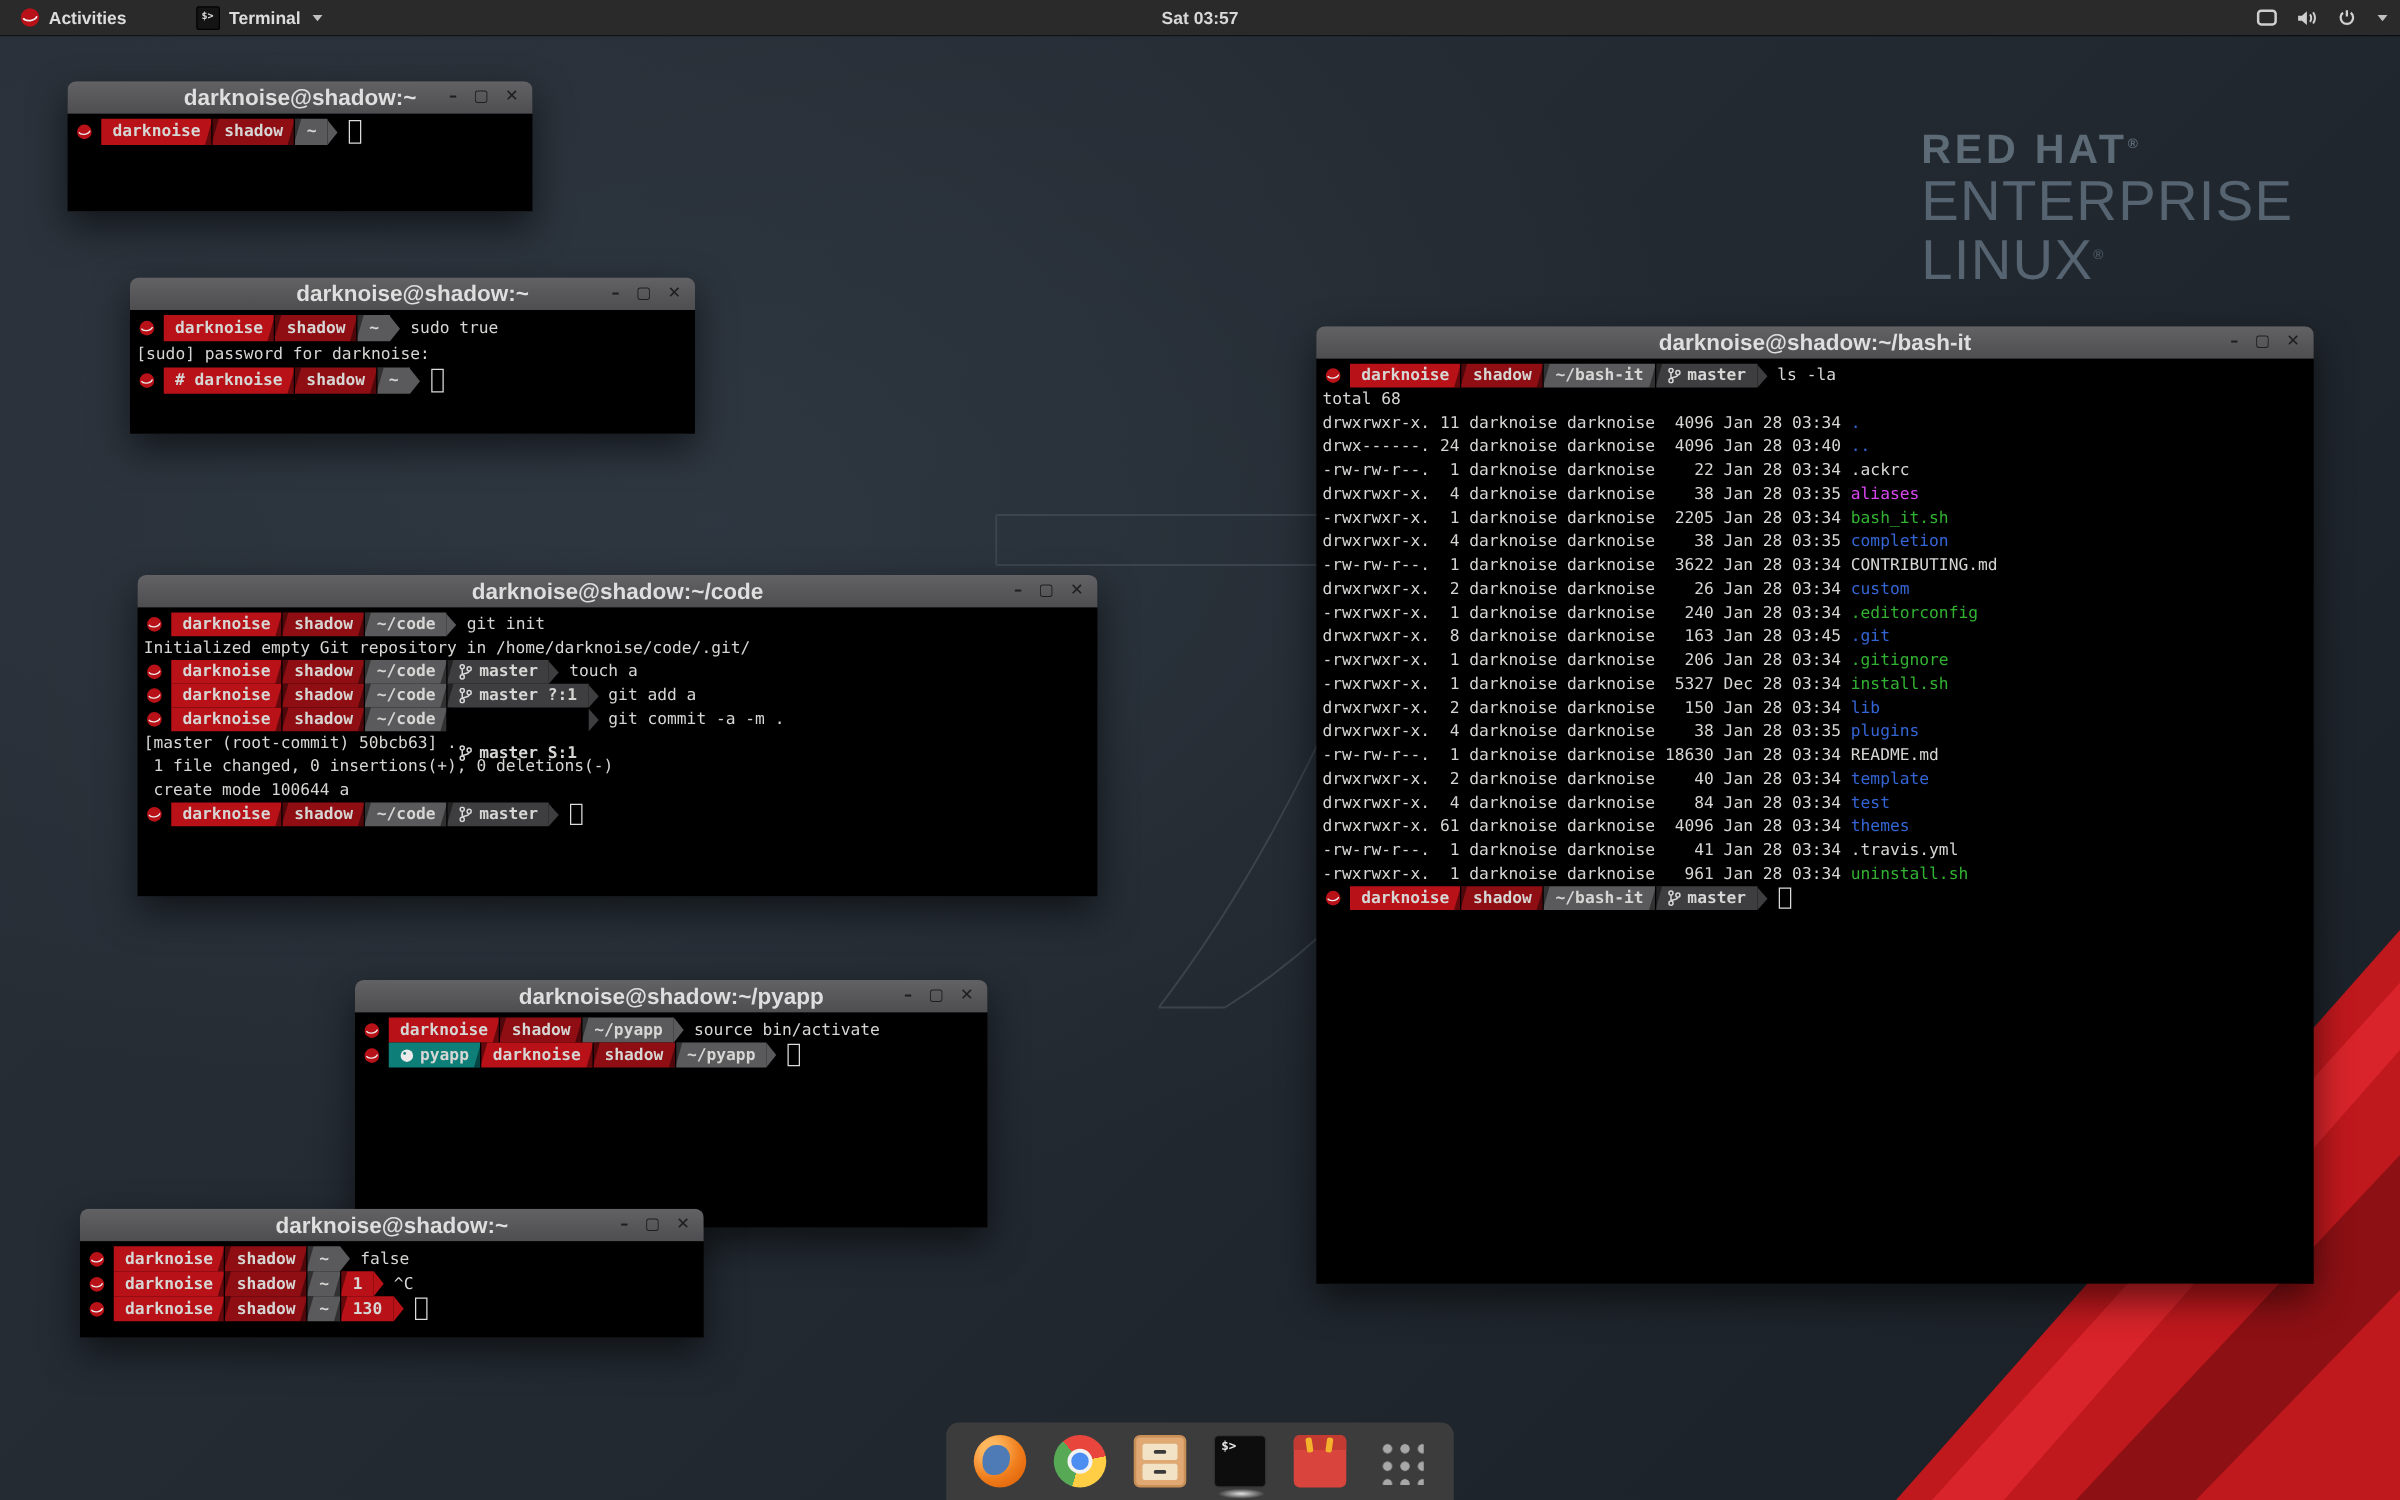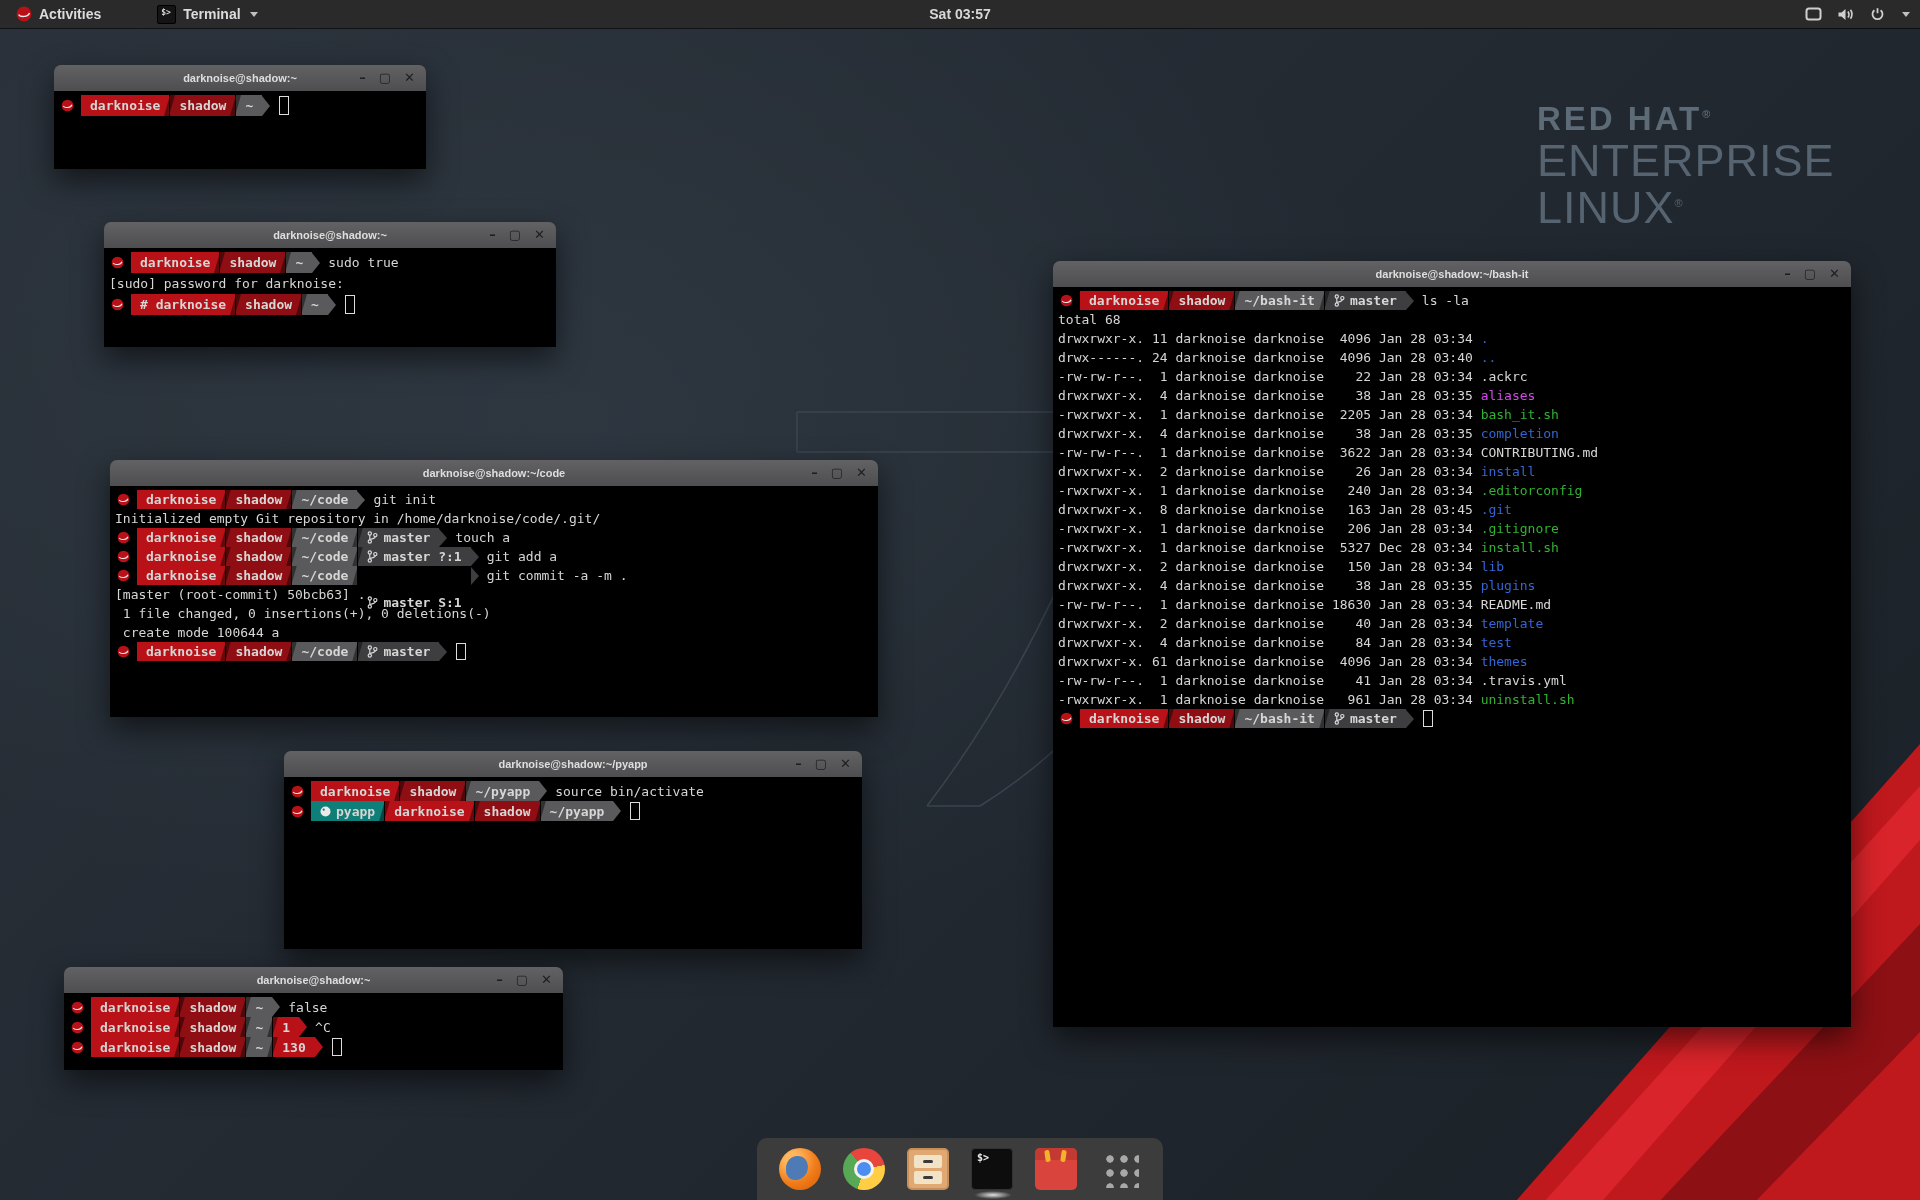--- a/index.html
+++ b/index.html
@@ -31,21 +31,21 @@
   .tb-app-label{font-weight:bold;}
   .chev{width:0;height:0;border-left:4px solid transparent;border-right:4px solid transparent;
     border-top:5px solid #c0c0c0;margin-left:2px;}
   .tb-clock{position:absolute;left:50%;transform:translateX(-50%);font-weight:bold;color:#d8d8d8;}
   .tb-tray{position:absolute;right:10px;top:0;height:28px;display:flex;align-items:center;gap:15px;}
   .tray-ico{display:flex;align-items:center;}
   
   .win{position:absolute;border-radius:8px 8px 0 0;box-shadow:0 12px 30px rgba(0,0,0,.55);}
   .tbar{height:26px;background:linear-gradient(#626264,#4e4e50);border-radius:7px 7px 0 0;
     display:flex;align-items:center;position:relative;border-bottom:1px solid #2c2c2c;}
-  .ttitle{position:absolute;left:0;right:0;text-align:center;font-size:11px;font-weight:bold;color:#dedede;}
+  .ttitle{position:absolute;left:0;right:0;text-align:center;font-size:18px;font-weight:bold;color:#dedede;}
   .tbtns{margin-left:auto;display:flex;gap:13px;padding-right:11px;z-index:2;color:#1e1e1e;
     font:bold 13px "DejaVu Sans",sans-serif;}
   .tbtn{cursor:default;line-height:26px;}
   .tbody{position:absolute;left:0;right:0;top:26px;bottom:0;background:#000;
     padding:4px 5px;box-sizing:border-box;overflow:hidden;
     font:13px "DejaVu Sans Mono",monospace;color:#d6d6d4;}
   .tline{height:var(--lh);display:flex;align-items:center;}
   .tline.out{display:block;line-height:var(--lh);white-space:pre;}
   .hat{margin:0 7px 0 2px;display:flex;flex:none;}
   .seg{display:flex;align-items:center;align-self:stretch;padding:0 9px;font-weight:bold;flex:none;}
@@ -411,21 +411,21 @@
                 </g>
               </svg>
             </span>
             <span>master</span>
           </span>
           <span class="pl-arrow" style="border-left-color: rgb(62, 62, 64);"></span>
           <span class="cursor"></span>
         </div>
       </div>
     </div>
-    <div class="win" style="left: 284px; top: 751px; width: 578px; height: 198px; --lh: 20px; z-index: 13;">
+    <div class="win" style="left: 284px; top: 784px; width: 506px; height: 198px; --lh: 20px; z-index: 13;">
       <div class="tbar">
         <div class="ttitle">darknoise@shadow:~/pyapp</div>
         <div class="tbtns">
           <span class="tbtn">–</span>
           <span class="tbtn">▢</span>
           <span class="tbtn">✕</span>
         </div>
       </div>
       <div class="tbody">
         <div class="tline prompt">
@@ -611,21 +611,21 @@
           <span class="cmd">ls -la</span>
         </div>
         <div class="tline out"><span>total 68</span></div>
         <div class="tline out"><span>drwxrwxr-x. 11 darknoise darknoise  4096 Jan 28 03:34 </span><span style="color: rgb(52, 101, 212);">.</span></div>
         <div class="tline out"><span>drwx------. 24 darknoise darknoise  4096 Jan 28 03:40 </span><span style="color: rgb(52, 101, 212);">..</span></div>
         <div class="tline out"><span>-rw-rw-r--.  1 darknoise darknoise    22 Jan 28 03:34 </span><span>.ackrc</span></div>
         <div class="tline out"><span>drwxrwxr-x.  4 darknoise darknoise    38 Jan 28 03:35 </span><span style="color: #d946ef;">aliases</span></div>
         <div class="tline out"><span>-rwxrwxr-x.  1 darknoise darknoise  2205 Jan 28 03:34 </span><span style="color: rgb(50, 178, 50);">bash_it.sh</span></div>
         <div class="tline out"><span>drwxrwxr-x.  4 darknoise darknoise    38 Jan 28 03:35 </span><span style="color: rgb(52, 101, 212);">completion</span></div>
         <div class="tline out"><span>-rw-rw-r--.  1 darknoise darknoise  3622 Jan 28 03:34 </span><span>CONTRIBUTING.md</span></div>
-        <div class="tline out"><span>drwxrwxr-x.  2 darknoise darknoise    26 Jan 28 03:34 </span><span style="color: rgb(52, 101, 212);">install</span></div>
+        <div class="tline out"><span>drwxrwxr-x.  2 darknoise darknoise    26 Jan 28 03:34 </span><span style="color: rgb(52, 101, 212);">custom</span></div>
         <div class="tline out"><span>-rwxrwxr-x.  1 darknoise darknoise   240 Jan 28 03:34 </span><span style="color: rgb(50, 178, 50);">.editorconfig</span></div>
         <div class="tline out"><span>drwxrwxr-x.  8 darknoise darknoise   163 Jan 28 03:45 </span><span style="color: rgb(52, 101, 212);">.git</span></div>
         <div class="tline out"><span>-rwxrwxr-x.  1 darknoise darknoise   206 Jan 28 03:34 </span><span style="color: rgb(50, 178, 50);">.gitignore</span></div>
         <div class="tline out"><span>-rwxrwxr-x.  1 darknoise darknoise  5327 Dec 28 03:34 </span><span style="color: rgb(50, 178, 50);">install.sh</span></div>
         <div class="tline out"><span>drwxrwxr-x.  2 darknoise darknoise   150 Jan 28 03:34 </span><span style="color: rgb(52, 101, 212);">lib</span></div>
         <div class="tline out"><span>drwxrwxr-x.  4 darknoise darknoise    38 Jan 28 03:35 </span><span style="color: rgb(52, 101, 212);">plugins</span></div>
         <div class="tline out"><span>-rw-rw-r--.  1 darknoise darknoise 18630 Jan 28 03:34 </span><span>README.md</span></div>
         <div class="tline out"><span>drwxrwxr-x.  2 darknoise darknoise    40 Jan 28 03:34 </span><span style="color: rgb(52, 101, 212);">template</span></div>
         <div class="tline out"><span>drwxrwxr-x.  4 darknoise darknoise    84 Jan 28 03:34 </span><span style="color: rgb(52, 101, 212);">test</span></div>
         <div class="tline out"><span>drwxrwxr-x. 61 darknoise darknoise  4096 Jan 28 03:34 </span><span style="color: rgb(52, 101, 212);">themes</span></div>

